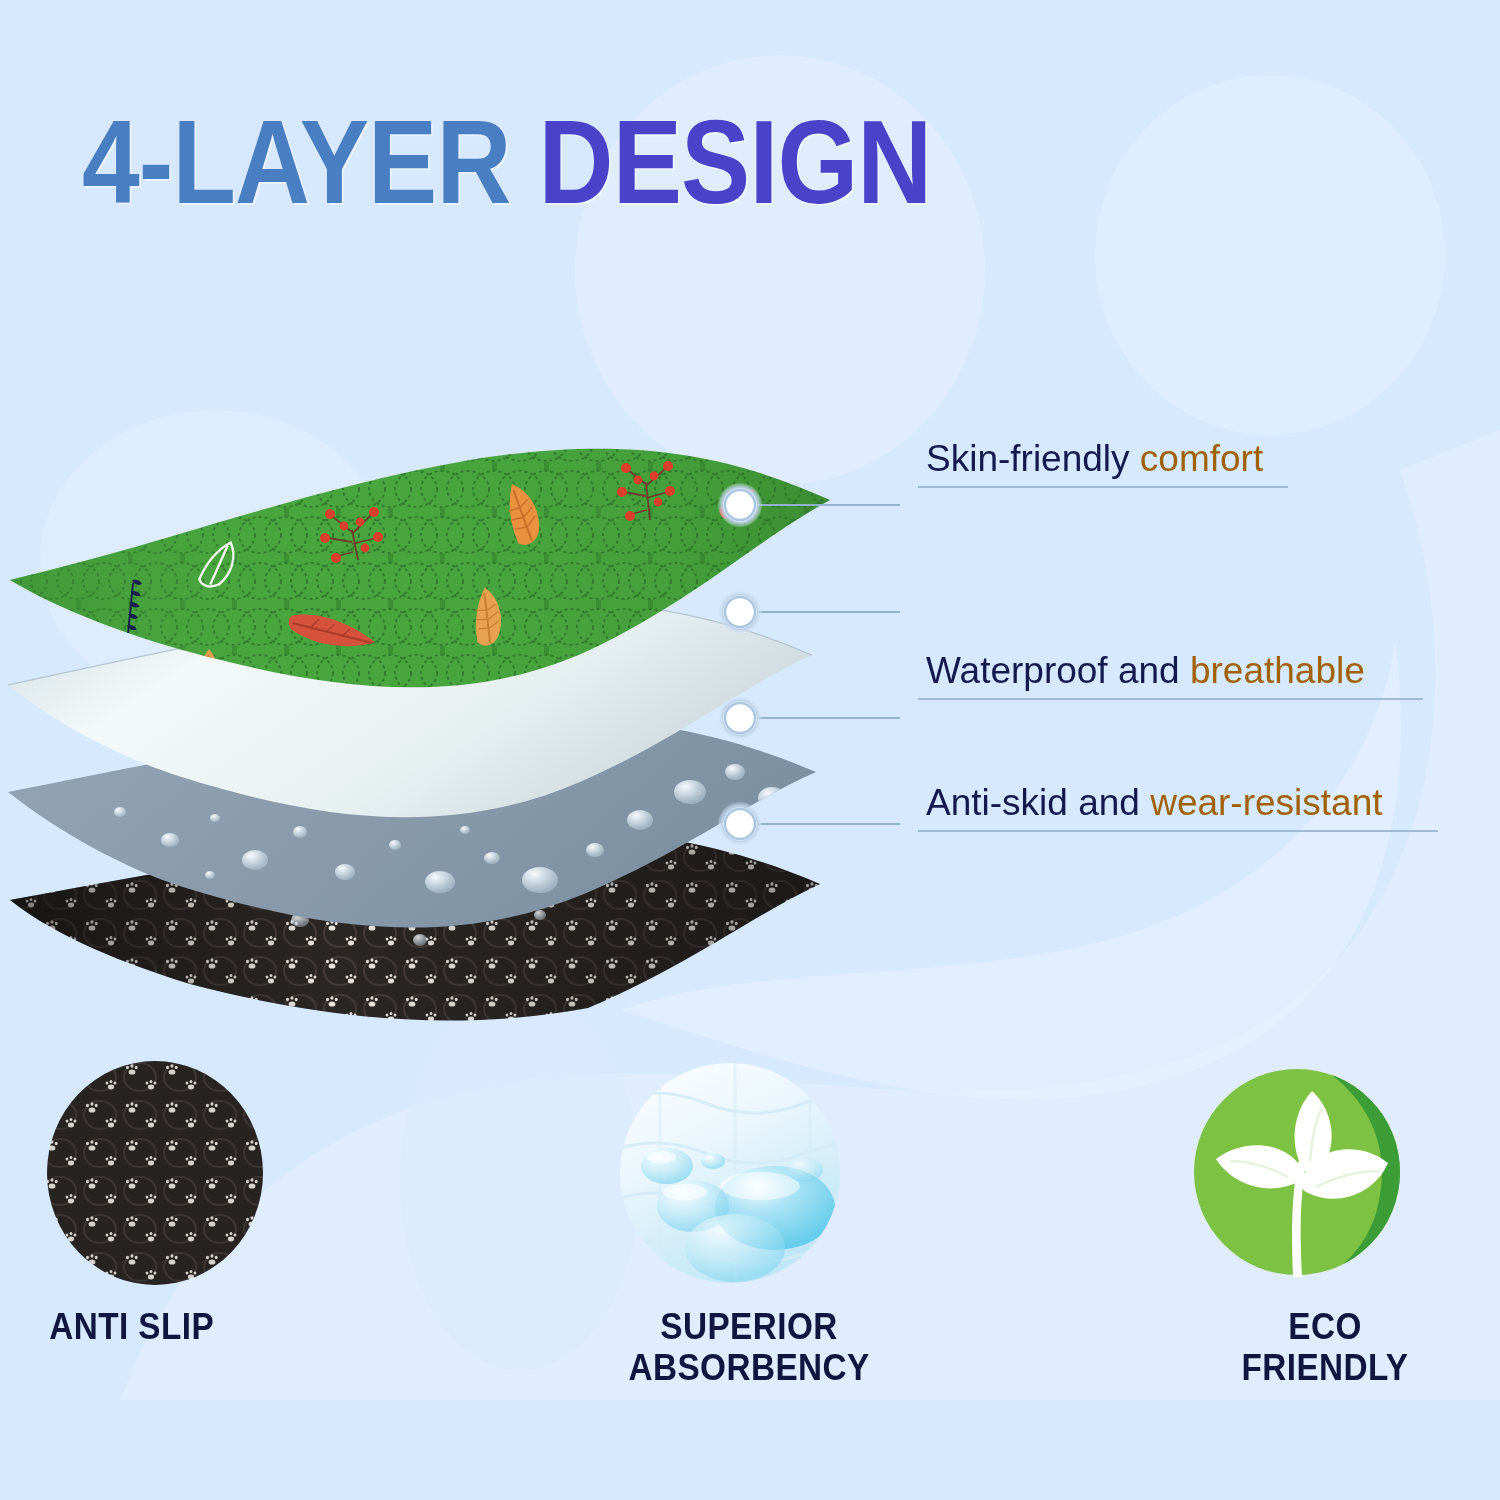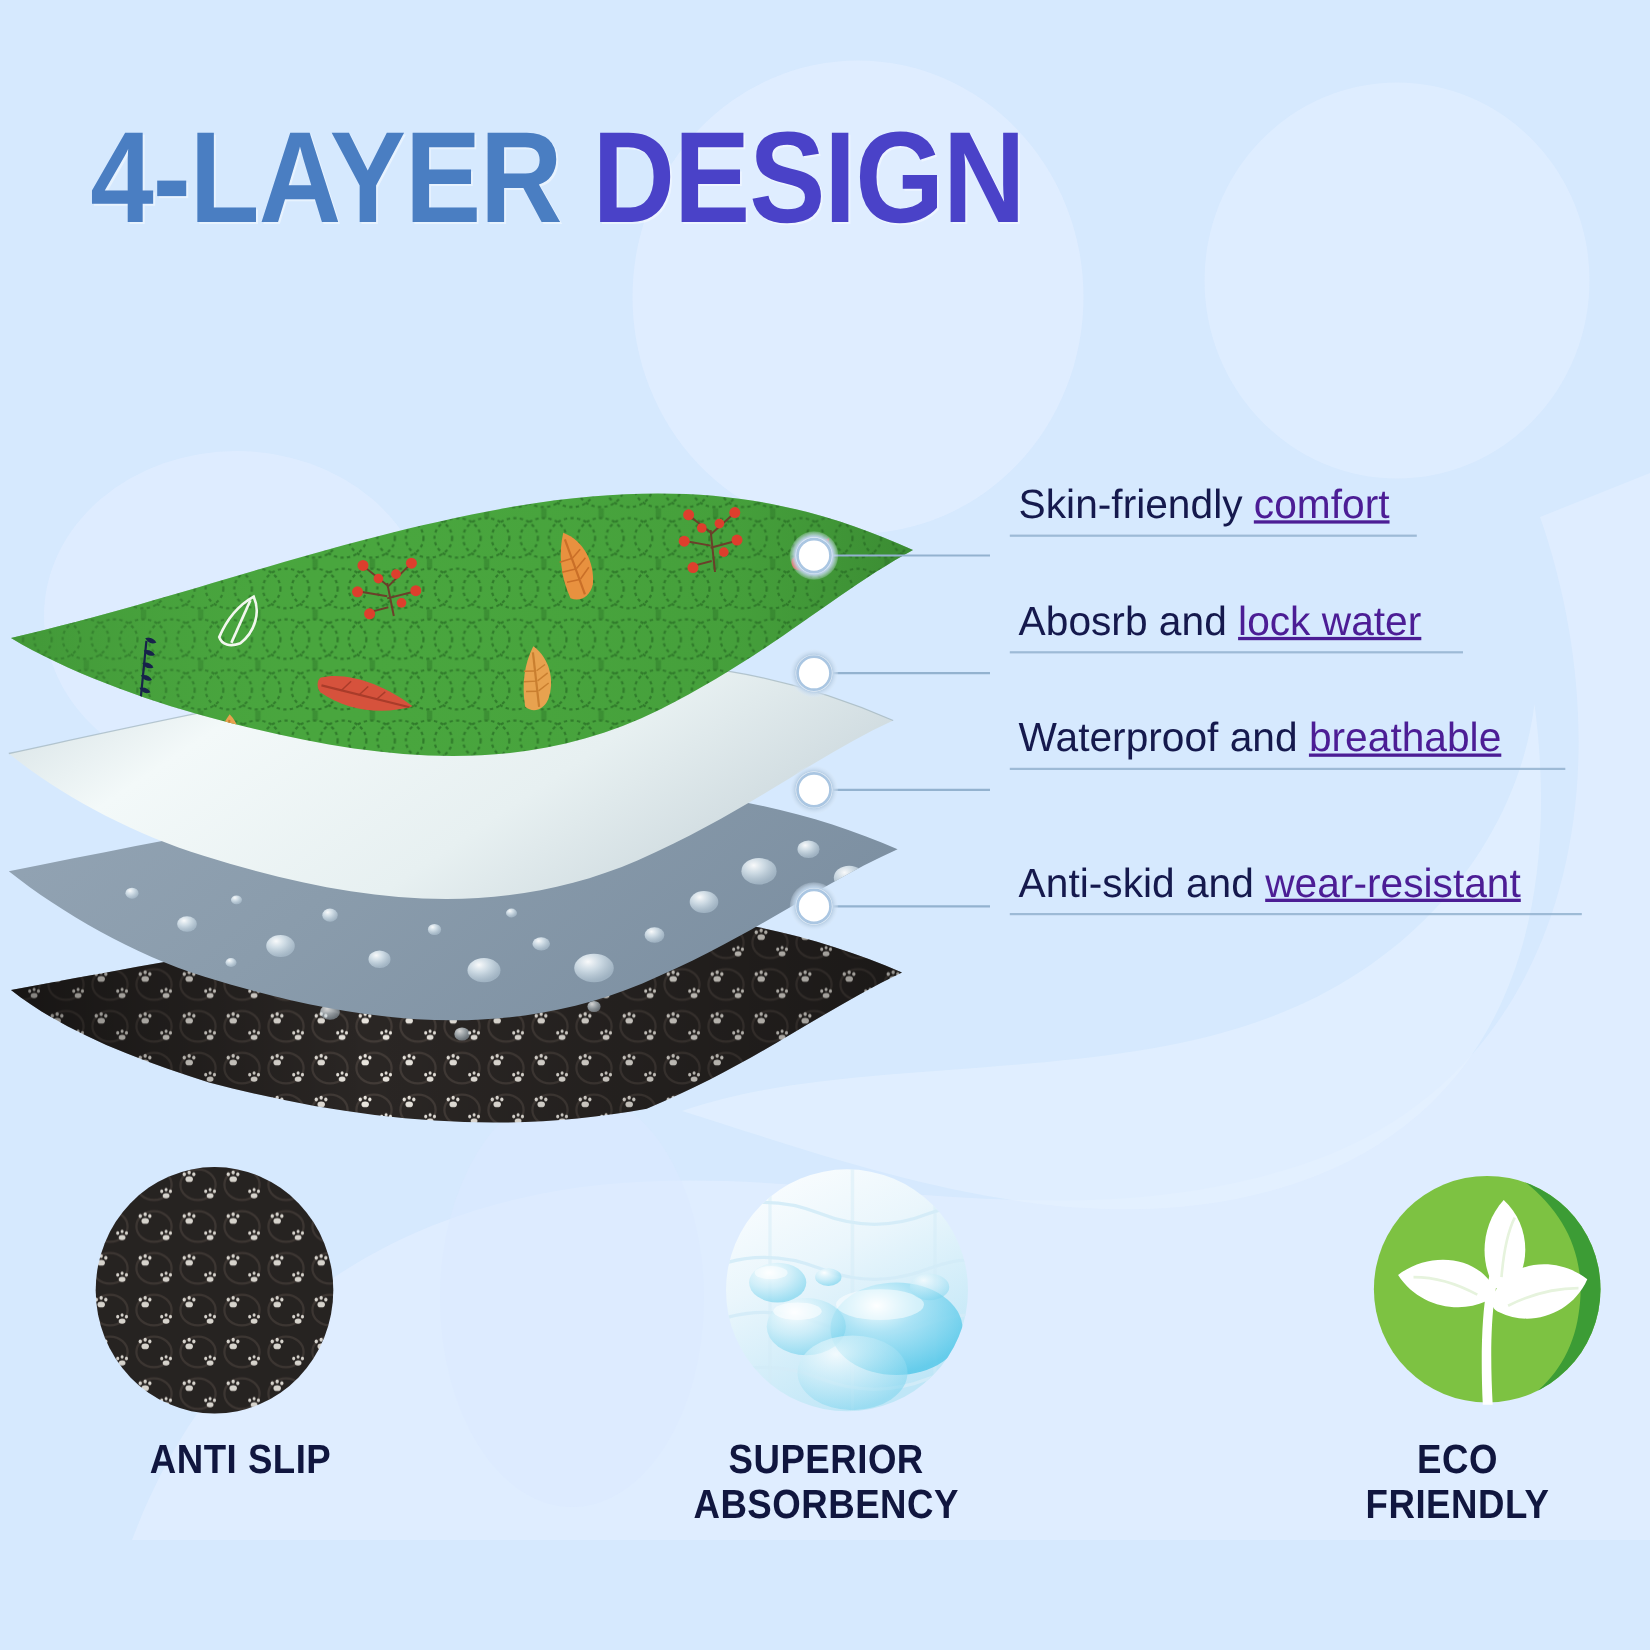--- a/index.html
+++ b/index.html
@@ -29,35 +29,35 @@
   
   #layers{position:absolute;left:0px;top:420px;width:900px;height:620px;}
 
   
   .callouts{position:absolute;left:918px;top:440px;width:560px;height:420px;}
   .callout{position:absolute;left:0;white-space:nowrap;}
   .callout .txt{
     font-size:37px;line-height:1.05;
     color:#15194d;display:block;padding:0 6px 7px 8px;
   }
-  .callout .hl{color:#4c1d95;text-decoration:underline;}
+  .callout .hl{color:#a16207;}
   .callout .rule{
     display:block;height:2px;background:#93b2cf;opacity:.85;
   }
   .c0{top:0px;}    .c0 .rule{width:370px;}
   .c1{top:106px;}  .c1 .rule{width:412px;}
   .c2{top:212px;}  .c2 .rule{width:505px;}
   .c3{top:318px;margin-top:26px;}  .c3 .rule{width:520px;}
 
   
   #features{
     position:absolute;left:40px;top:1055px;width:1420px;height:400px;
     display:flex;align-items:flex-start;justify-content:space-between;
   }
-  .feature{width:270px;display:flex;flex-direction:column;align-items:flex-end;}
+  .feature{width:270px;display:flex;flex-direction:column;align-items:flex-start;}
   .feature .art{height:235px;display:flex;align-items:center;justify-content:center;}
   .feature .cap{
     margin-top:16px;text-align:center;
     font-family:"Liberation Sans Narrow","Liberation Sans",sans-serif;
     font-weight:700;font-size:37px;line-height:1.12;color:#10163f;
     letter-spacing:.5px;transform:scaleX(.9);
   }
 </style>
 </head>
 <body>
@@ -360,24 +360,20 @@
     </g>
   </svg>
 
   <div class="callouts">
 
     <div class="callout c0">
       <span class="txt"><span>Skin-friendly </span><span class="hl">comfort</span></span>
       <span class="rule"></span>
     </div>
 
-    <div class="callout c1">
-      <span class="txt"><span>Abosrb and </span><span class="hl">lock water</span></span>
-      <span class="rule"></span>
-    </div>
 
     <div class="callout c2">
       <span class="txt"><span>Waterproof and </span><span class="hl">breathable</span></span>
       <span class="rule"></span>
     </div>
 
     <div class="callout c3">
       <span class="txt"><span>Anti-skid and </span><span class="hl">wear-resistant</span></span>
       <span class="rule"></span>
     </div>

